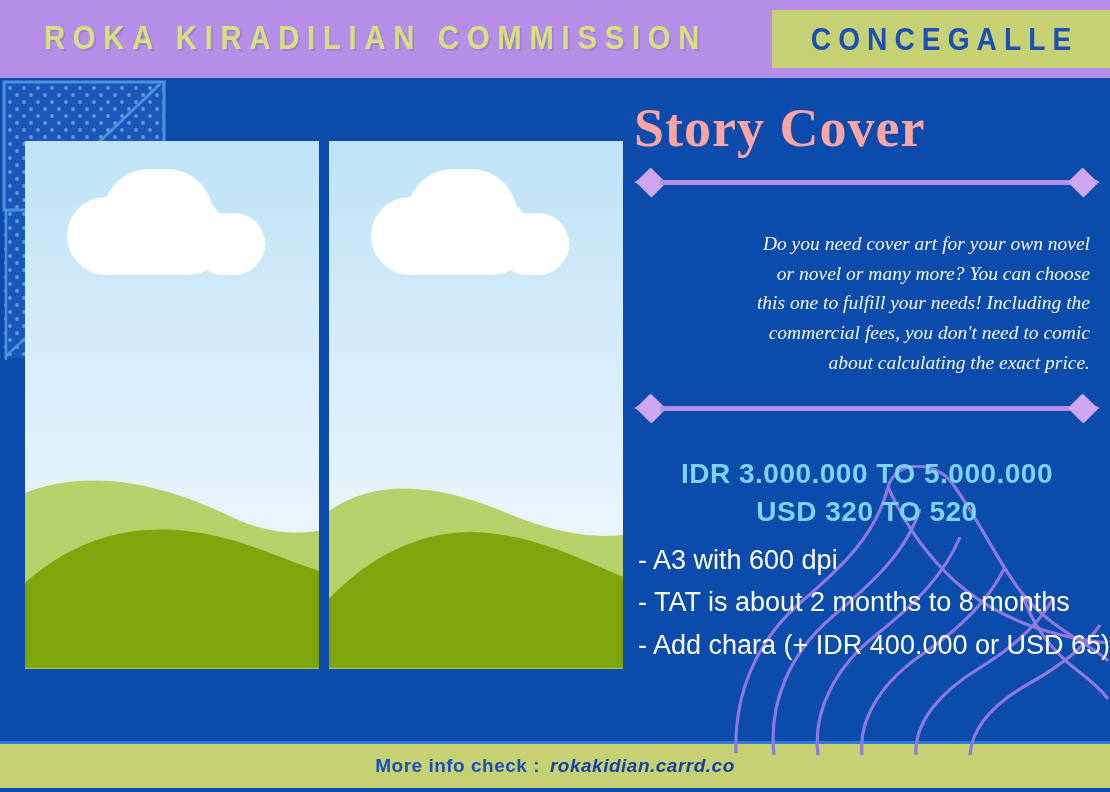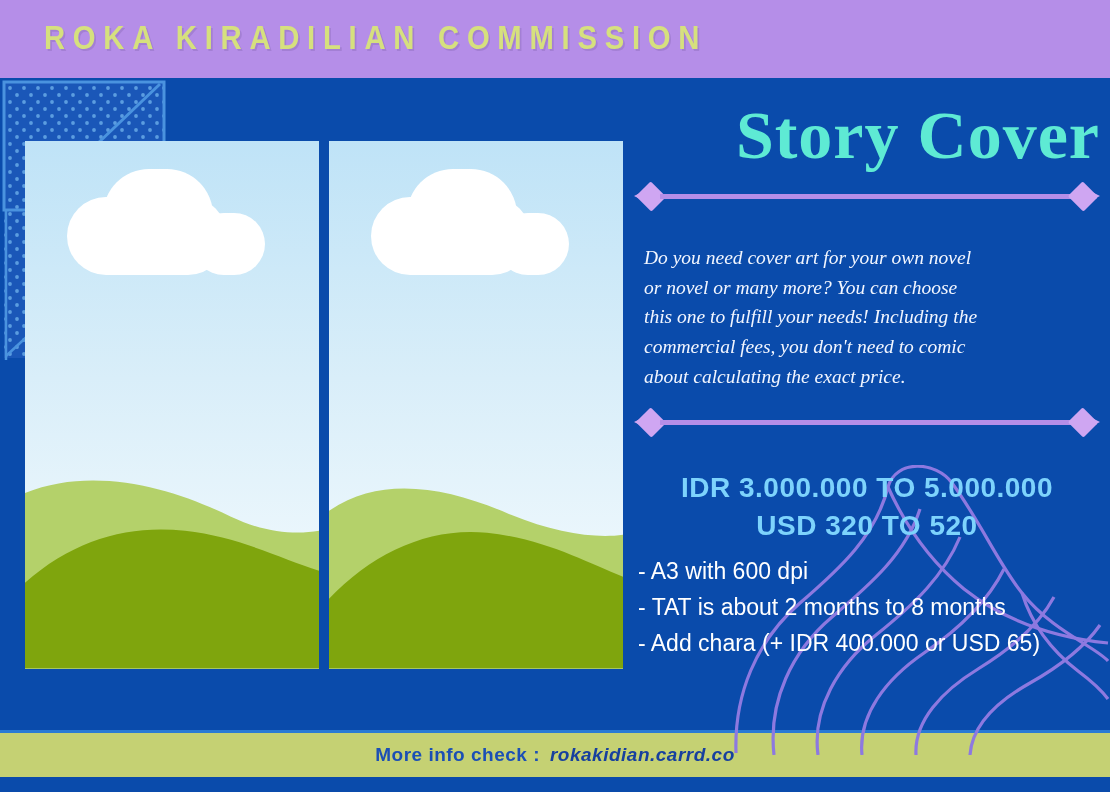--- a/index.html
+++ b/index.html
@@ -94,24 +94,24 @@
 
   .hills { position: absolute; left: 0; bottom: 0; width: 100%; height: 45%; }
 
   
   .right-col {
     position: absolute;
     left: 634px; top: 95px;
     width: 466px;
   }
   .story-title {
-    text-align: right;
+    text-align: left;
     font-family: "Liberation Serif", serif;
-    font-size: 68px;
-    color: #5eead4;
+    font-size: 54px;
+    color: #fca5a5;
     line-height: 1.0;
     margin: 0;
     padding-top: 6px;
     letter-spacing: 1px;
   }
 
   .divider {
     position: relative;
     width: 466px;
     height: 26px;
@@ -138,21 +138,21 @@
     top: 6px;
     width: 0; height: 0;
     border-top: 7px solid transparent;
     border-bottom: 7px solid transparent;
   }
   .divider .tip.l { left: 0; border-right: 14px solid #cfa6f2; }
   .divider .tip.r { right: 0; border-left: 14px solid #cfa6f2; }
 
   .blurb {
     margin-top: 34px;
-    text-align: left;
+    text-align: right;
     font-family: "Liberation Serif", serif;
     font-style: italic;
     font-size: 19.5px;
     line-height: 1.52;
     color: #f2f6ff;
     padding: 0 10px;
   }
   .blurb div { white-space: nowrap; }
 
   .price {
@@ -173,41 +173,41 @@
     font-size: 27px;
     font-weight: 700;
     letter-spacing: 0.5px;
     position: relative;
     z-index: 3;
     padding-left: 4px;
   }
   .spec-list {
     margin-top: 8px;
     color: #ffffff;
-    font-size: 23px;
+    font-size: 27px;
     line-height: 1.58;
     position: relative;
     z-index: 3;
     padding-left: 4px;
   }
   .spec-list div { white-space: nowrap; }
 
   
   .leaf-decor {
     position: absolute;
     left: 730px; top: 465px;
     width: 380px; height: 290px;
     z-index: 1;
     pointer-events: none;
   }
 
   
   .footer {
     position: absolute;
-    left: 0; bottom: 15px;
+    left: 0; bottom: 4px;
     width: 1110px; height: 44px;
     background: #c5d173;
     border-top: 3px solid #2a7bd4;
   }
   .footer-inner {
     width: 100%; height: 44px;
     line-height: 44px;
     text-align: center;
     font-size: 19px;
     font-weight: 700;
@@ -221,20 +221,23 @@
     color: #17409e;
   }
 </style>
 </head>
 <body>
 
 <div id="poster">
 
   <div class="topbar">
     <div class="brand-title">ROKA KIRADILIAN COMMISSION</div>
+    <div class="concegalle-box">
+      <div class="concegalle-text">CONCEGALLE</div>
+    </div>
   </div>
 
   <svg class="corner-decor" viewBox="0 0 260 330" width="260" height="330">
     <defs>
       <pattern id="dotpat" width="14" height="14" patternUnits="userSpaceOnUse">
         <rect width="14" height="14" fill="#1a57b8"></rect>
         <circle cx="3" cy="3" r="1.9" fill="#5b9de0"></circle>
         <circle cx="10" cy="10" r="1.9" fill="#5b9de0"></circle>
       </pattern>
     </defs>

